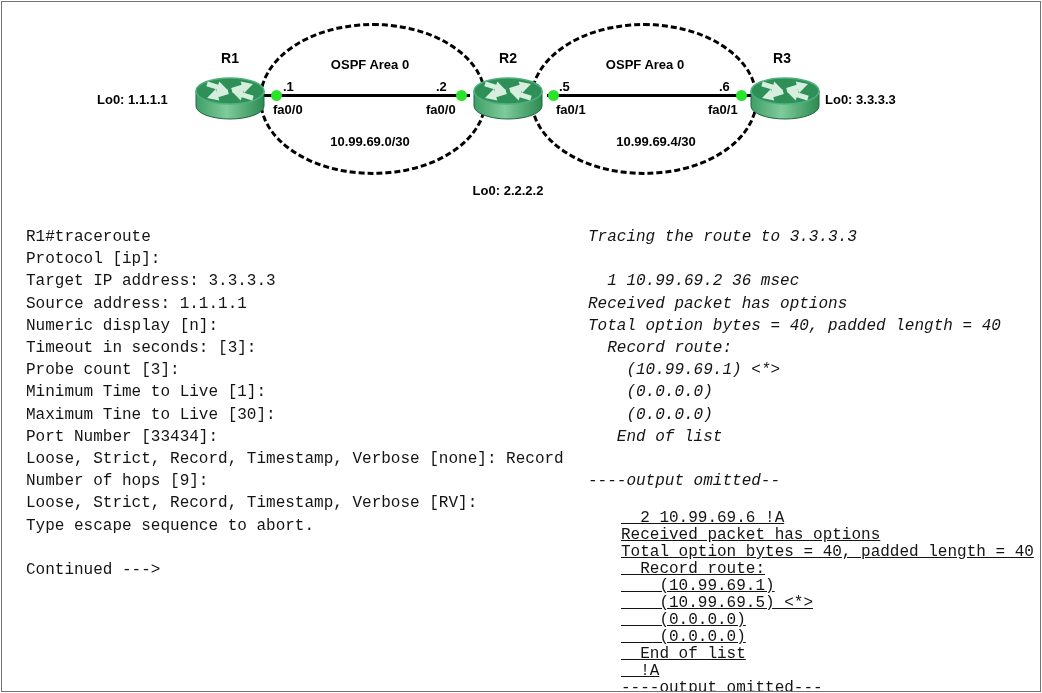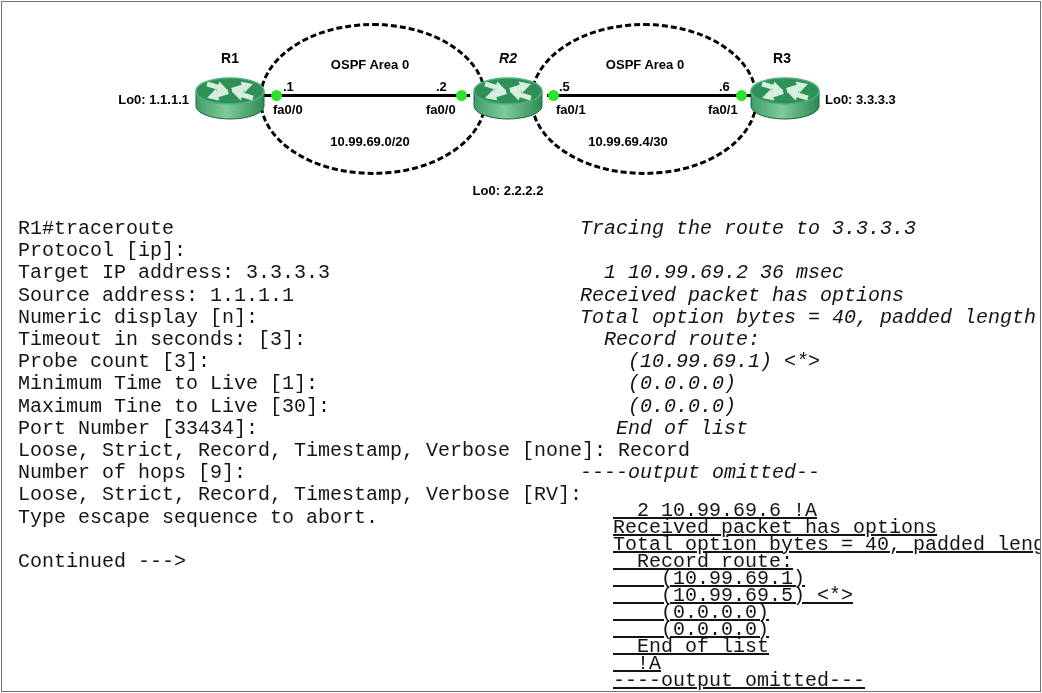--- a/index.html
+++ b/index.html
@@ -8,23 +8,23 @@
            border: 1px solid #737373; background: #fff; overflow: hidden; }
   .ellipse { position: absolute; border: 3px dashed #000; border-radius: 50%; z-index: 1; }
   .link { position: absolute; height: 3px; background: #000; z-index: 2; }
   .dot { position: absolute; width: 11px; height: 11px; border-radius: 50%;
          background: #2be32b; z-index: 5; }
   .router { position: absolute; width: 76px; height: 52px; z-index: 4; }
   .dlabel { position: absolute; font-family: "Liberation Sans", sans-serif; font-weight: bold;
             color: #000; font-size: 13px; white-space: nowrap; z-index: 6; }
   .rname { font-size: 14px; text-align: center; }
   .center { text-align: center; }
-  .right { text-align: right; }
-  pre.console { position: absolute; margin: 4px; font-family: "Liberation Mono", "DejaVu Sans Mono", monospace;
-                font-size: 20px; color: #141414; z-index: 3; }
+  .right { text-align: left; }
+  pre.console { position: absolute; margin: 12px; font-family: "Liberation Mono", "DejaVu Sans Mono", monospace;
+                font-size: 16px; color: #141414; z-index: 3; }
   .lh-wide { line-height: 22.2px; }
   .lh-tight { line-height: 17px; text-decoration: underline; }
 </style>
 </head>
 <body>
 
 <div class="frame">
 
   <div class="ellipse" style="left:257px; top:21px; width:228px; height:152px;"></div>
   <div class="ellipse" style="left:528px; top:21px; width:228px; height:152px;"></div>
@@ -71,32 +71,32 @@
     <ellipse cx="38" cy="18" rx="34" ry="13" fill="#2f9057" stroke="#4db07c" stroke-width="1.5"></ellipse>
     <g fill="#d6eedd">
       <polygon transform="translate(38,18) rotate(-17)" points="2,-2.5 13,-2.5 13,-6 24,0 13,6 13,2.5 2,2.5"></polygon>
       <polygon transform="translate(38,18) rotate(163)" points="2,-2.5 13,-2.5 13,-6 24,0 13,6 13,2.5 2,2.5"></polygon>
       <polygon transform="translate(38,18) rotate(17) translate(-26,0)" points="2,-2.5 13,-2.5 13,-6 24,0 13,6 13,2.5 2,2.5"></polygon>
       <polygon transform="translate(38,18) rotate(197) translate(-26,0)" points="2,-2.5 13,-2.5 13,-6 24,0 13,6 13,2.5 2,2.5"></polygon>
     </g>
   </svg>
 
   <div class="dlabel rname" style="left:190px; top:48px; width:76px;">R1</div>
-  <div class="dlabel rname" style="left:468px; top:48px; width:76px;font-style:italic;">R2</div>
+  <div class="dlabel rname" style="left:468px; top:48px; width:76px;">R2</div>
   <div class="dlabel rname" style="left:742px; top:48px; width:76px;">R3</div>
 
   <div class="dlabel right" style="left:95px; top:90px; width:92px;">Lo0: 1.1.1.1</div>
   <div class="dlabel center" style="left:456px; top:181px; width:100px;">Lo0: 2.2.2.2</div>
   <div class="dlabel" style="left:823px; top:90px;">Lo0: 3.3.3.3</div>
 
   <div class="dlabel center" style="left:318px; top:55px; width:100px;">OSPF Area 0</div>
   <div class="dlabel center" style="left:593px; top:55px; width:100px;">OSPF Area 0</div>
 
-  <div class="dlabel center" style="left:318px; top:132px; width:100px;">10.99.69.0/20</div>
-  <div class="dlabel center" style="left:576px; top:132px; width:100px;">10.99.69.4/30</div>
+  <div class="dlabel center" style="left:318px; top:132px; width:100px;">10.99.69.0/30</div>
+  <div class="dlabel center" style="left:604px; top:132px; width:100px;">10.99.69.4/30</div>
 
   <div class="dlabel" style="left:281px; top:77px;">.1</div>
   <div class="dlabel" style="left:271px; top:100px;">fa0/0</div>
   <div class="dlabel" style="left:434px; top:77px;">.2</div>
   <div class="dlabel" style="left:424px; top:100px;">fa0/0</div>
 
   <div class="dlabel" style="left:557px; top:77px;">.5</div>
   <div class="dlabel" style="left:554px; top:100px;">fa0/1</div>
   <div class="dlabel" style="left:717px; top:77px;">.6</div>
   <div class="dlabel" style="left:706px; top:100px;">fa0/1</div>

